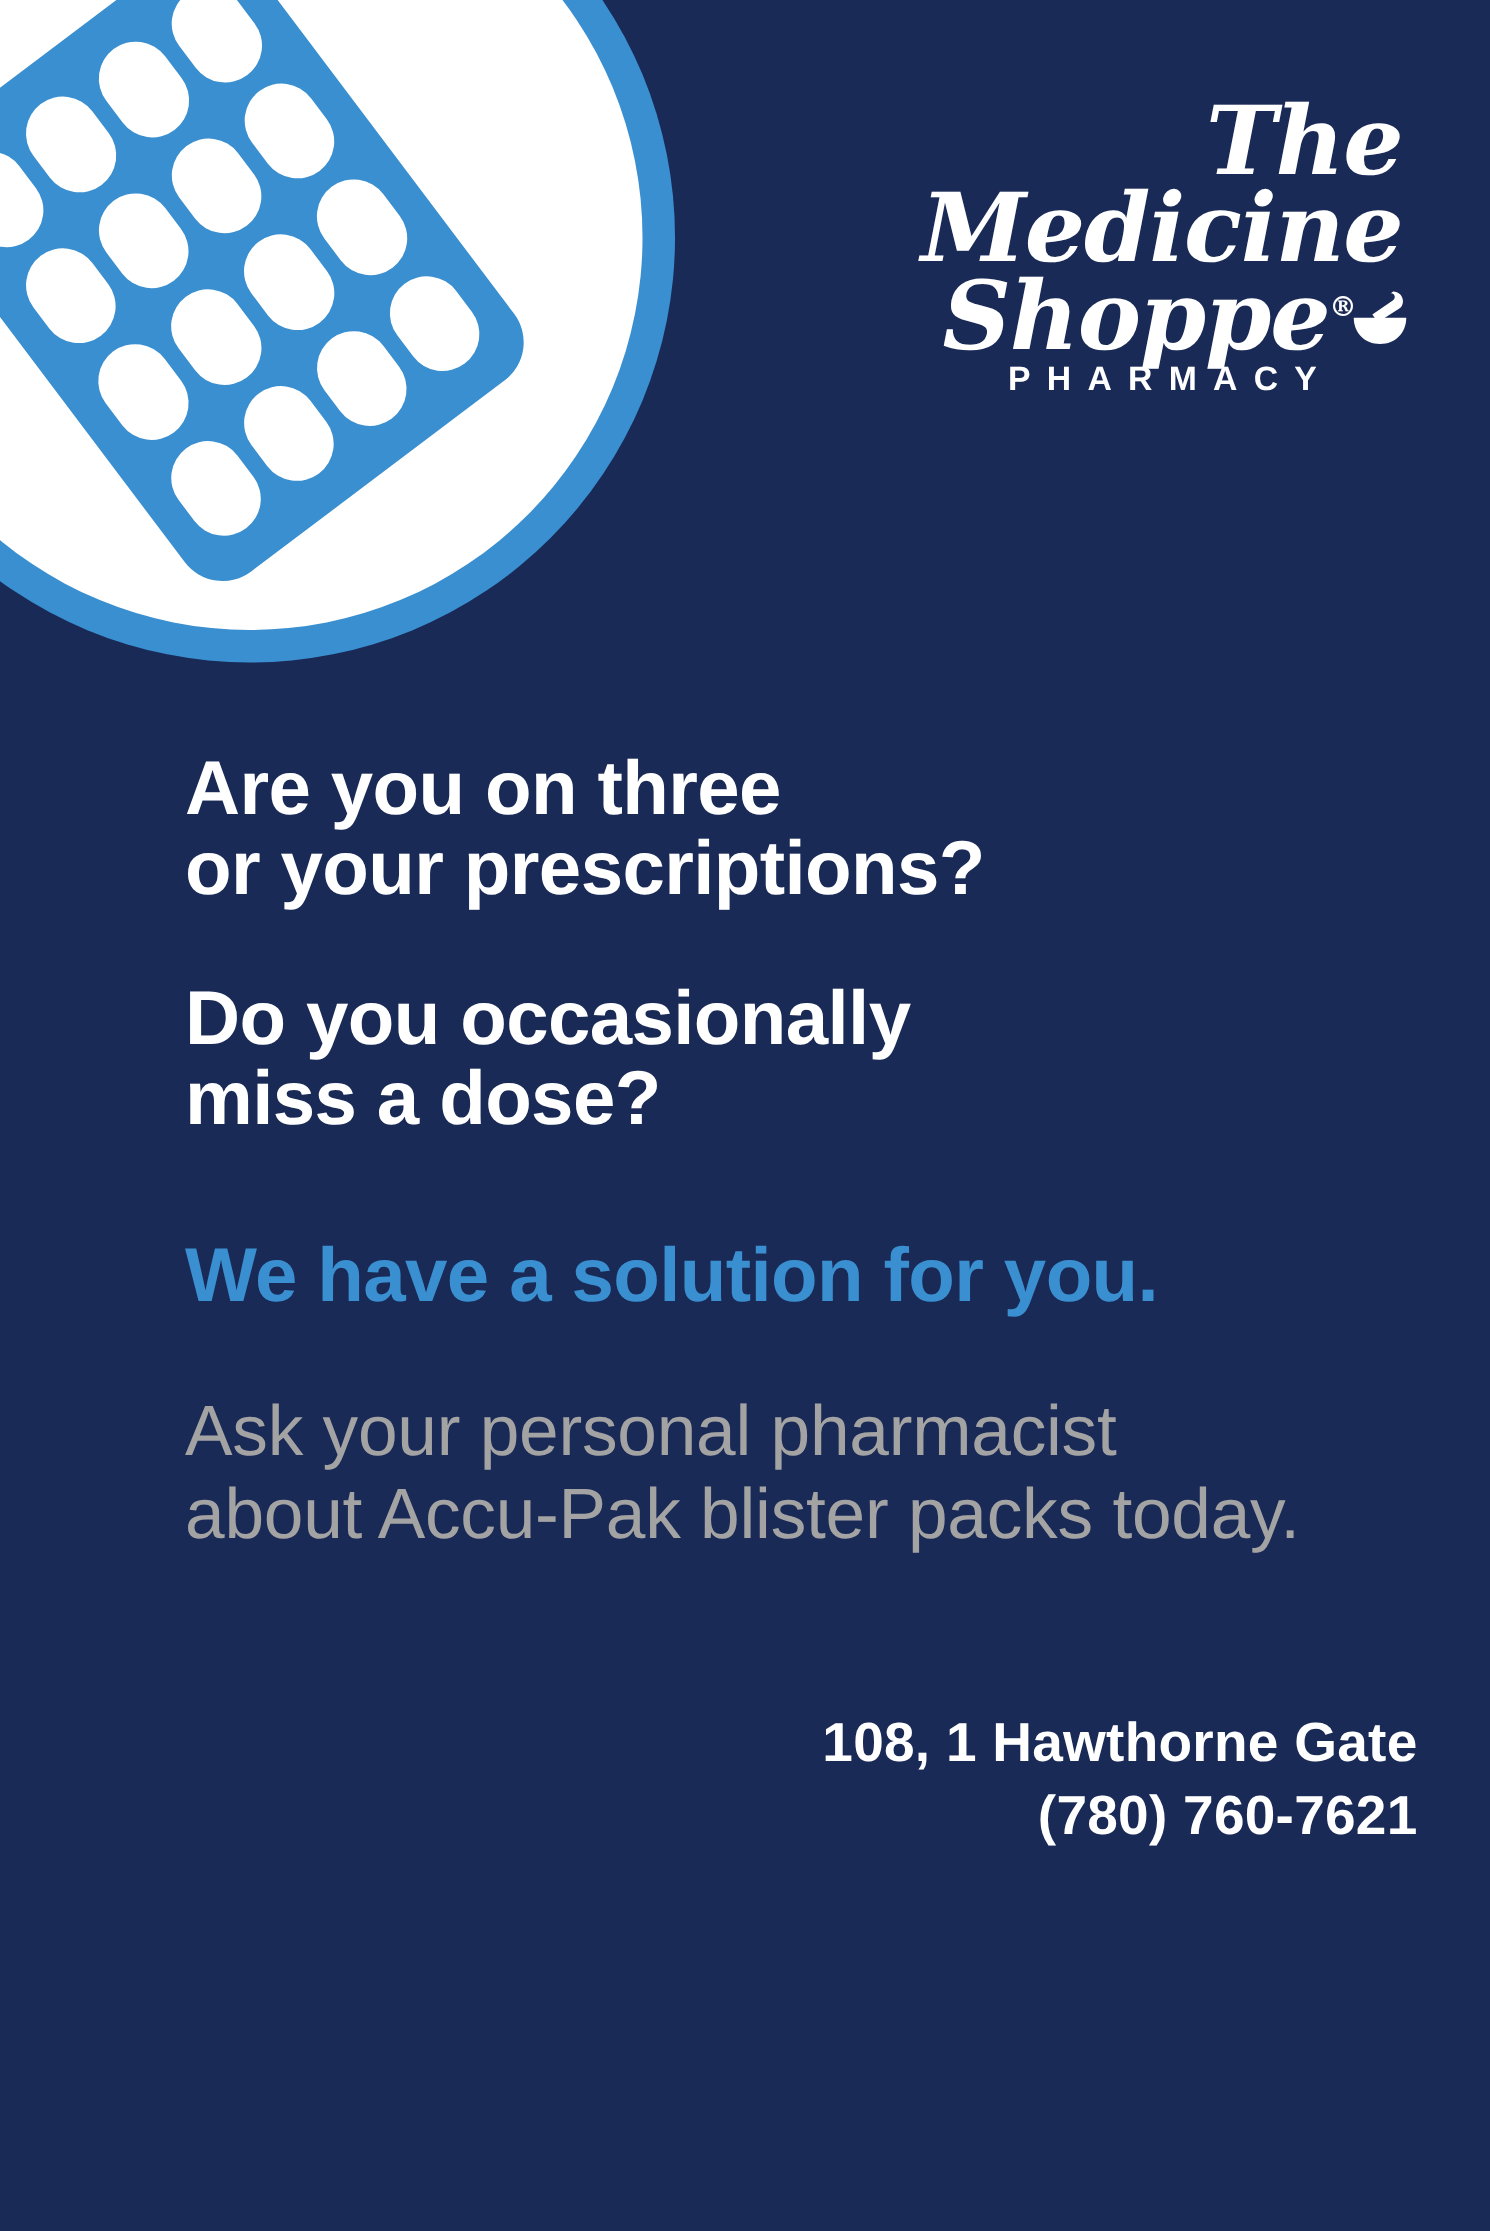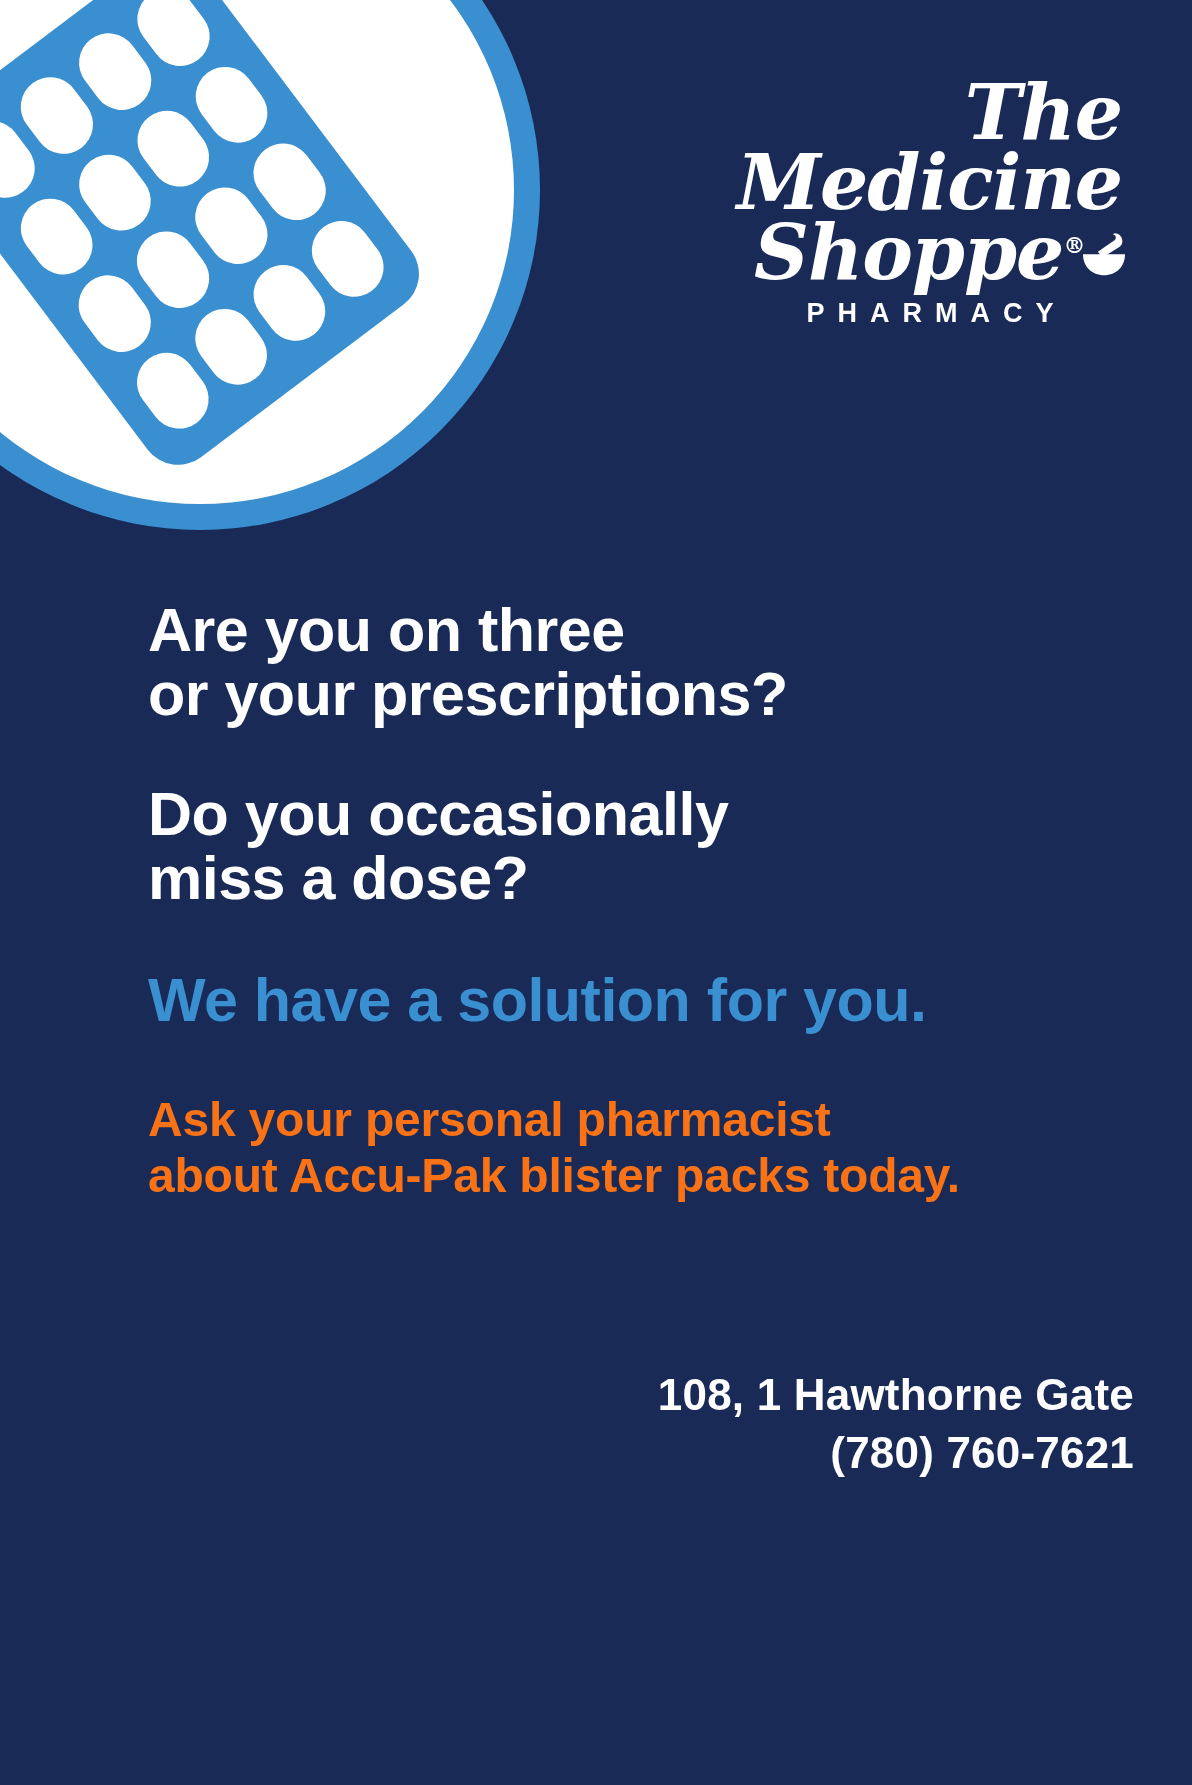--- a/index.html
+++ b/index.html
@@ -97,21 +97,20 @@
     letter-spacing:0;
   }
   .mortar {
     position:absolute;
     right:8px;
     bottom:4px;
     width:56px;
     height:56px;
   }
   .logo-pharmacy {
-    margin-top:10px;
     font-family:"Liberation Sans", sans-serif;
     font-weight:700;
     font-size:27px;
     letter-spacing:13px;
     padding-left:13px;
     color:#ffffff;
   }
 
   
   .copy {
@@ -122,35 +121,35 @@
   }
   .headline {
     color:#ffffff;
     font-weight:700;
     font-size:61px;
     line-height:1.05;
     letter-spacing:-0.5px;
     font-stretch:condensed;
     margin-bottom:56px;
   }
-  .headline:nth-of-type(2) { margin-bottom:58px; }
+  .headline:nth-of-type(2) { margin-bottom:78px; }
 
   .accent {
     color:#3a8fd0;
     font-weight:700;
     font-size:61px;
     line-height:1.05;
     letter-spacing:-0.5px;
     margin-bottom:60px;
   }
 
   .body-copy {
-    color:#f97316;
-    font-weight:700;
-    font-size:48px;
+    color:#a3a3a3;
+    font-weight:400;
+    font-size:57px;
     line-height:1.16;
     letter-spacing:-0.2px;
   }
 
   
   .address {
     position:absolute;
     right:58px;
     bottom:302px;
     text-align:right;

